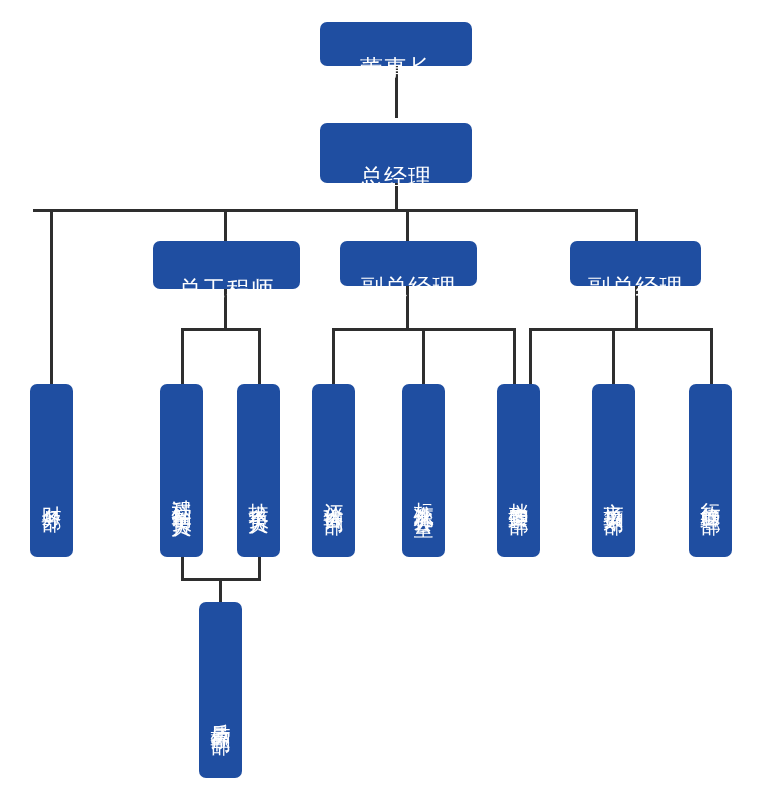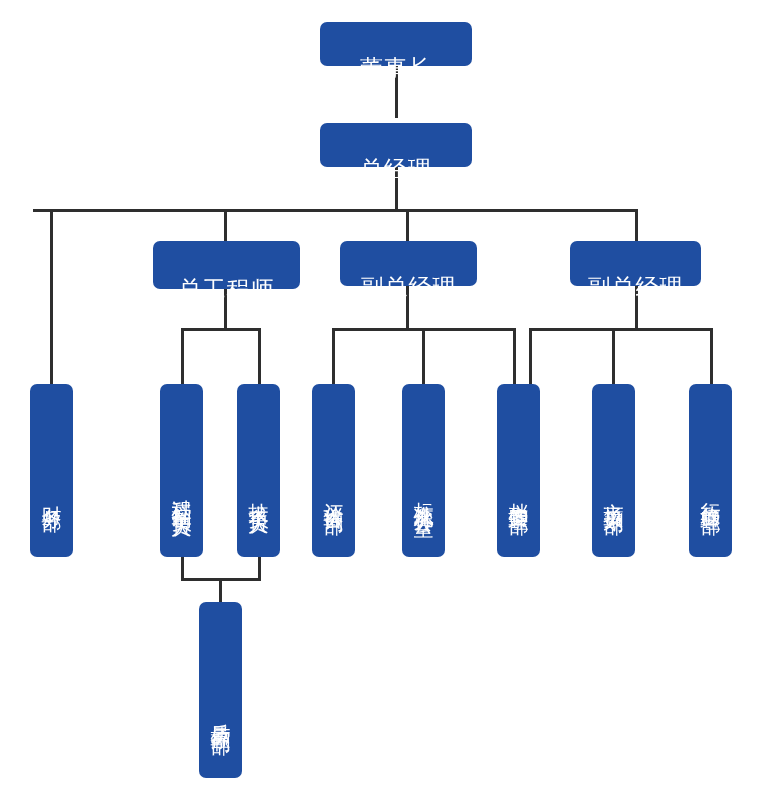--- a/index.html
+++ b/index.html
@@ -96,21 +96,21 @@
 
   <div class="line v" style="left:181px; top:556px; height:25px;"></div>
   <div class="line v" style="left:258px; top:556px; height:25px;"></div>
   <div class="line h" style="left:181px; top:578px; width:80px;"></div>
   <div class="line v" style="left:219px; top:578px; height:26px;"></div>
 
   <div class="node horiz" style="left:320px; top:22px; width:152px; height:44px;">
     <span class="label">董事长</span>
   </div>
 
-  <div class="node horiz" style="left:320px; top:123px; width:152px; height:44px;">
+  <div class="node horiz" style="left:320px; top:123px; width:152px; height:60px;">
     <span class="label">总经理</span>
   </div>
 
   <div class="node horiz" style="left:153px; top:241px; width:147px; height:48px;">
     <span class="label">总工程师</span>
   </div>
 
   <div class="node horiz" style="left:340px; top:241px; width:137px; height:45px;">
     <span class="label">副总经理</span>
   </div>

